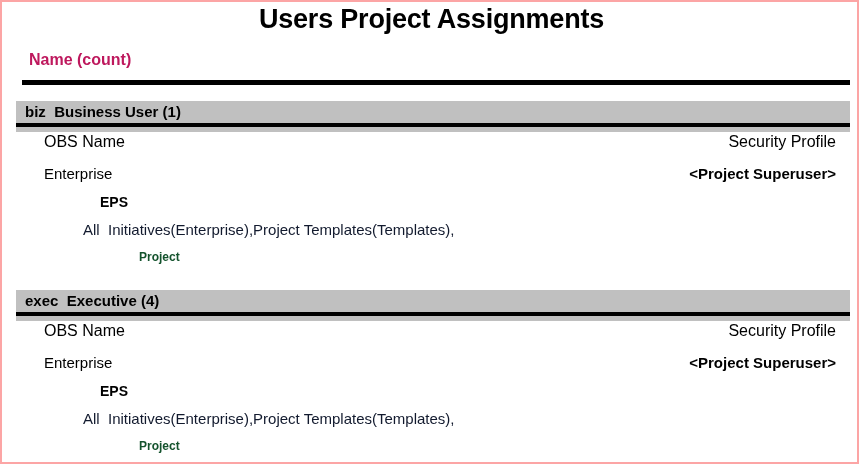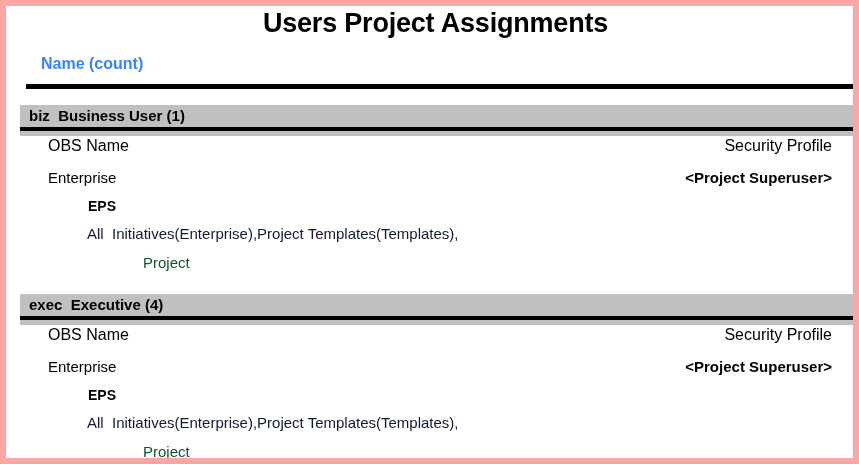--- a/index.html
+++ b/index.html
@@ -10,43 +10,42 @@
   body {
     font-family: "Liberation Sans", sans-serif;
     -webkit-font-smoothing: none;
   }
   .page {
     position: relative;
     width: 859px;
     height: 464px;
     box-sizing: border-box;
     background: #ffffff;
-    border: 6px solid #fca5a5;
+    border: 2px solid #fca5a5;
     overflow: hidden;
   }
   .report-title {
     position: absolute;
     left: 0;
     top: 2px;
     width: 859px;
     text-align: center;
     font-size: 27px;
     font-weight: bold;
     letter-spacing: -0.2px;
     color: #000000;
     font-family: "Liberation Sans", sans-serif;
   }
   .col-head-name {
     position: absolute;
     left: 27px;
     top: 49px;
     font-size: 16px;
     font-weight: bold;
-    color: #3b82f6;
-    margin-left: 8px;
+    color: #be185d;
   }
   .rule-thick {
     position: absolute;
     left: 20px;
     width: 828px;
     height: 5px;
     background: #000000;
   }
   .rule-med {
     position: absolute;
@@ -92,39 +91,39 @@
   .row-profile {
     position: absolute;
     right: 21px;
     font-size: 15px;
     font-weight: bold;
     color: #000000;
     text-align: right;
   }
   .row-eps {
     position: absolute;
-    left: 82px;
+    left: 98px;
     font-size: 14px;
     font-weight: bold;
     color: #000000;
     text-align: right;
   }
   .row-list {
     position: absolute;
     left: 81px;
     font-size: 15px;
     font-weight: normal;
     color: #121a2e;
     white-space: pre;
   }
   .row-project {
     position: absolute;
     left: 137px;
-    font-size: 15px;
-    font-weight: normal;
+    font-size: 12px;
+    font-weight: bold;
     color: #14532d;
   }
 </style>
 </head>
 <body>
 
 <div class="page">
 
   <div class="report-title">Users Project Assignments</div>
 

